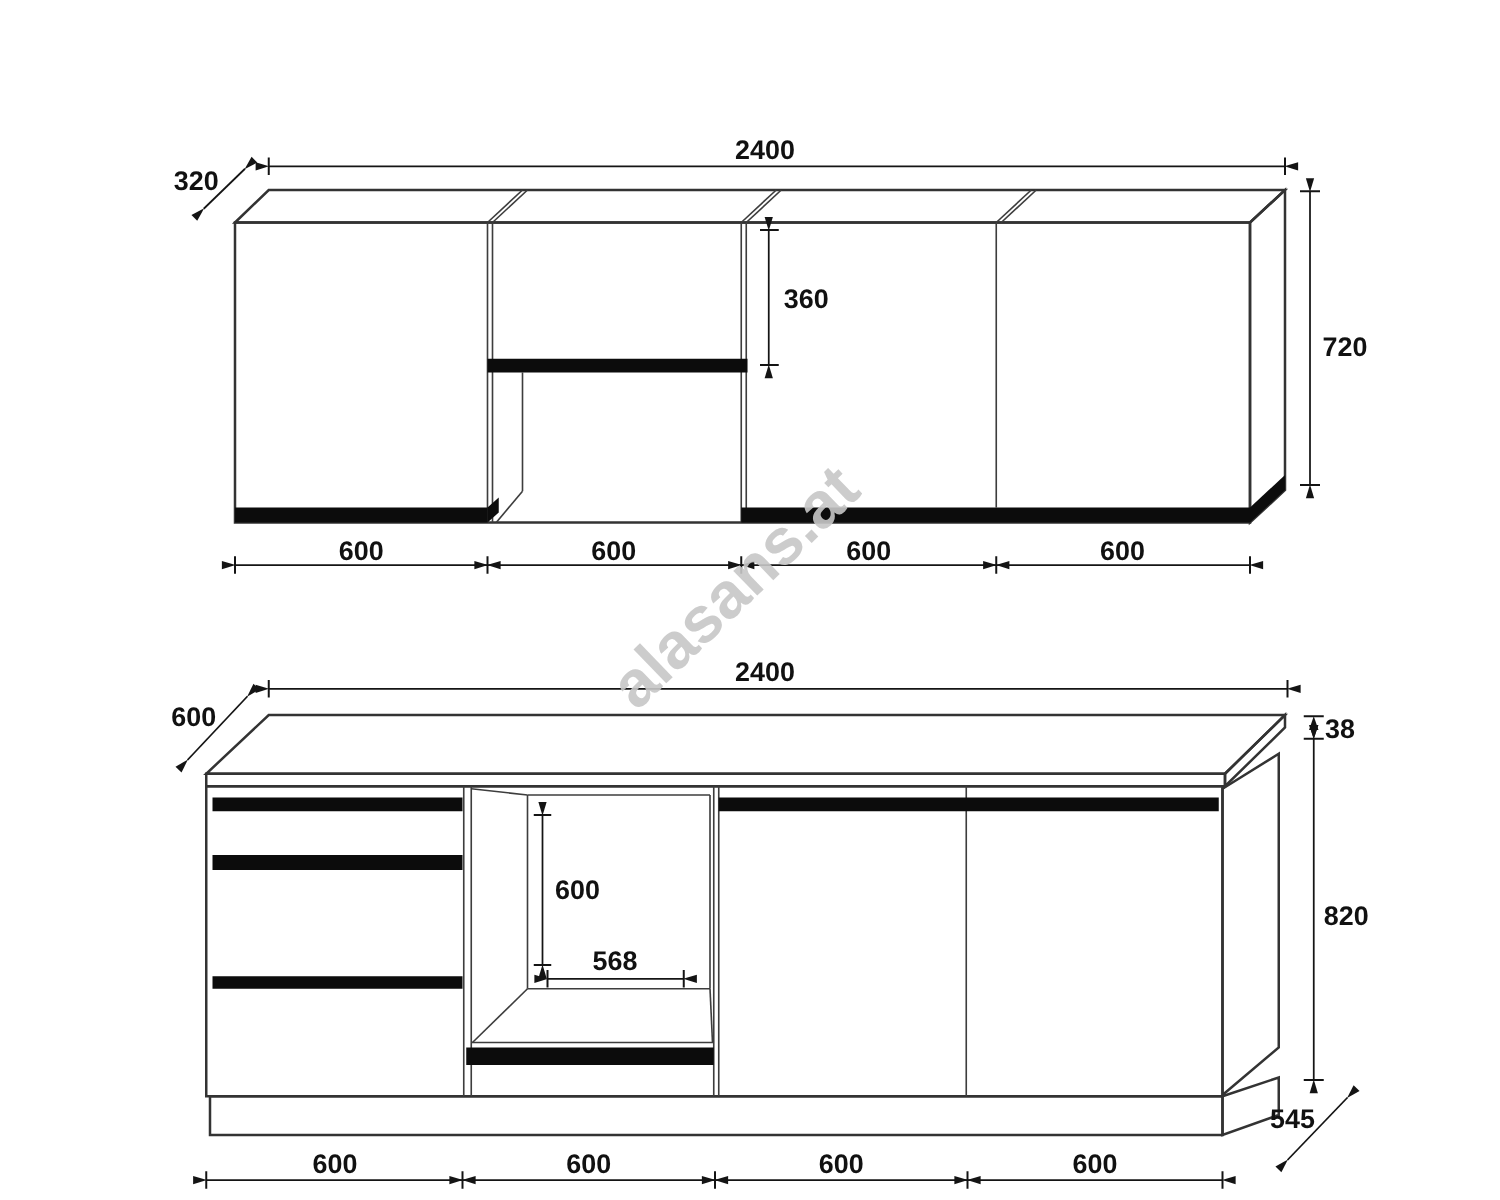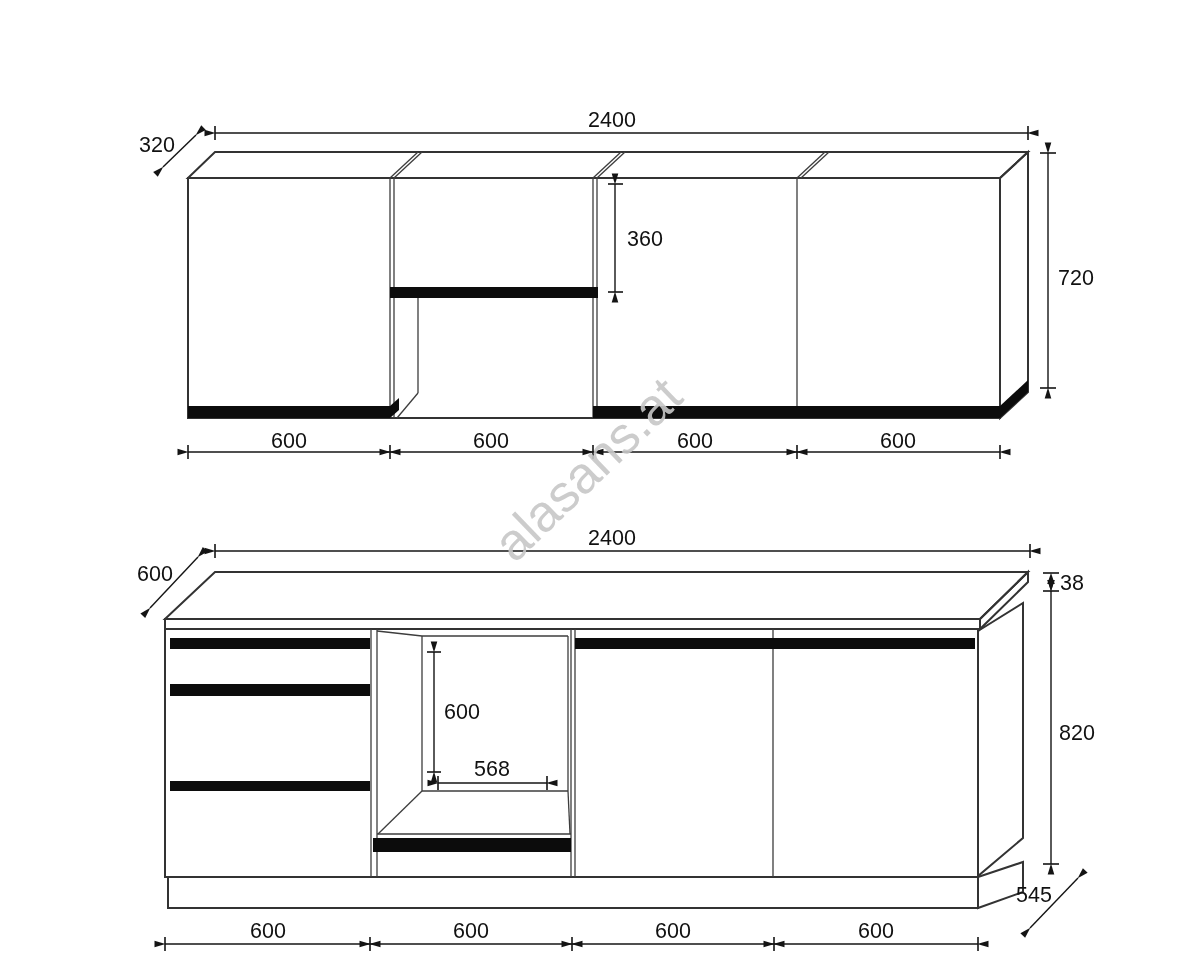--- a/index.html
+++ b/index.html
@@ -1,17 +1,17 @@
 <!DOCTYPE html>
 <html><head>
 <meta charset="utf-8">
 <style>
   html,body{margin:0;padding:0;background:#fff;}
   .stage{position:relative;width:1200px;height:960px;background:#ffffff;overflow:hidden;
-         font-family:"Liberation Sans",sans-serif;}
+         font-family:"Liberation Sans",sans-serif;font-weight:bold;}
   svg{display:block;}
   .ol{fill:none;stroke:#333;stroke-width:2;stroke-linejoin:miter;}
   .thin{fill:none;stroke:#3d3d3d;stroke-width:1.3;}
   .blk{fill:#0c0c0c;stroke:none;}
   .dim{stroke:#141414;stroke-width:1.4;fill:none;}
   .tick{stroke:#141414;stroke-width:1.6;}
   .arrfill{fill:#141414;}
   text.lbl{font-family:"Liberation Sans",sans-serif;font-size:21.5px;fill:#111;}
   text.wm{font-family:"Liberation Sans",sans-serif;font-size:52px;fill:#c7c7c7;opacity:.9;}
 </style>

